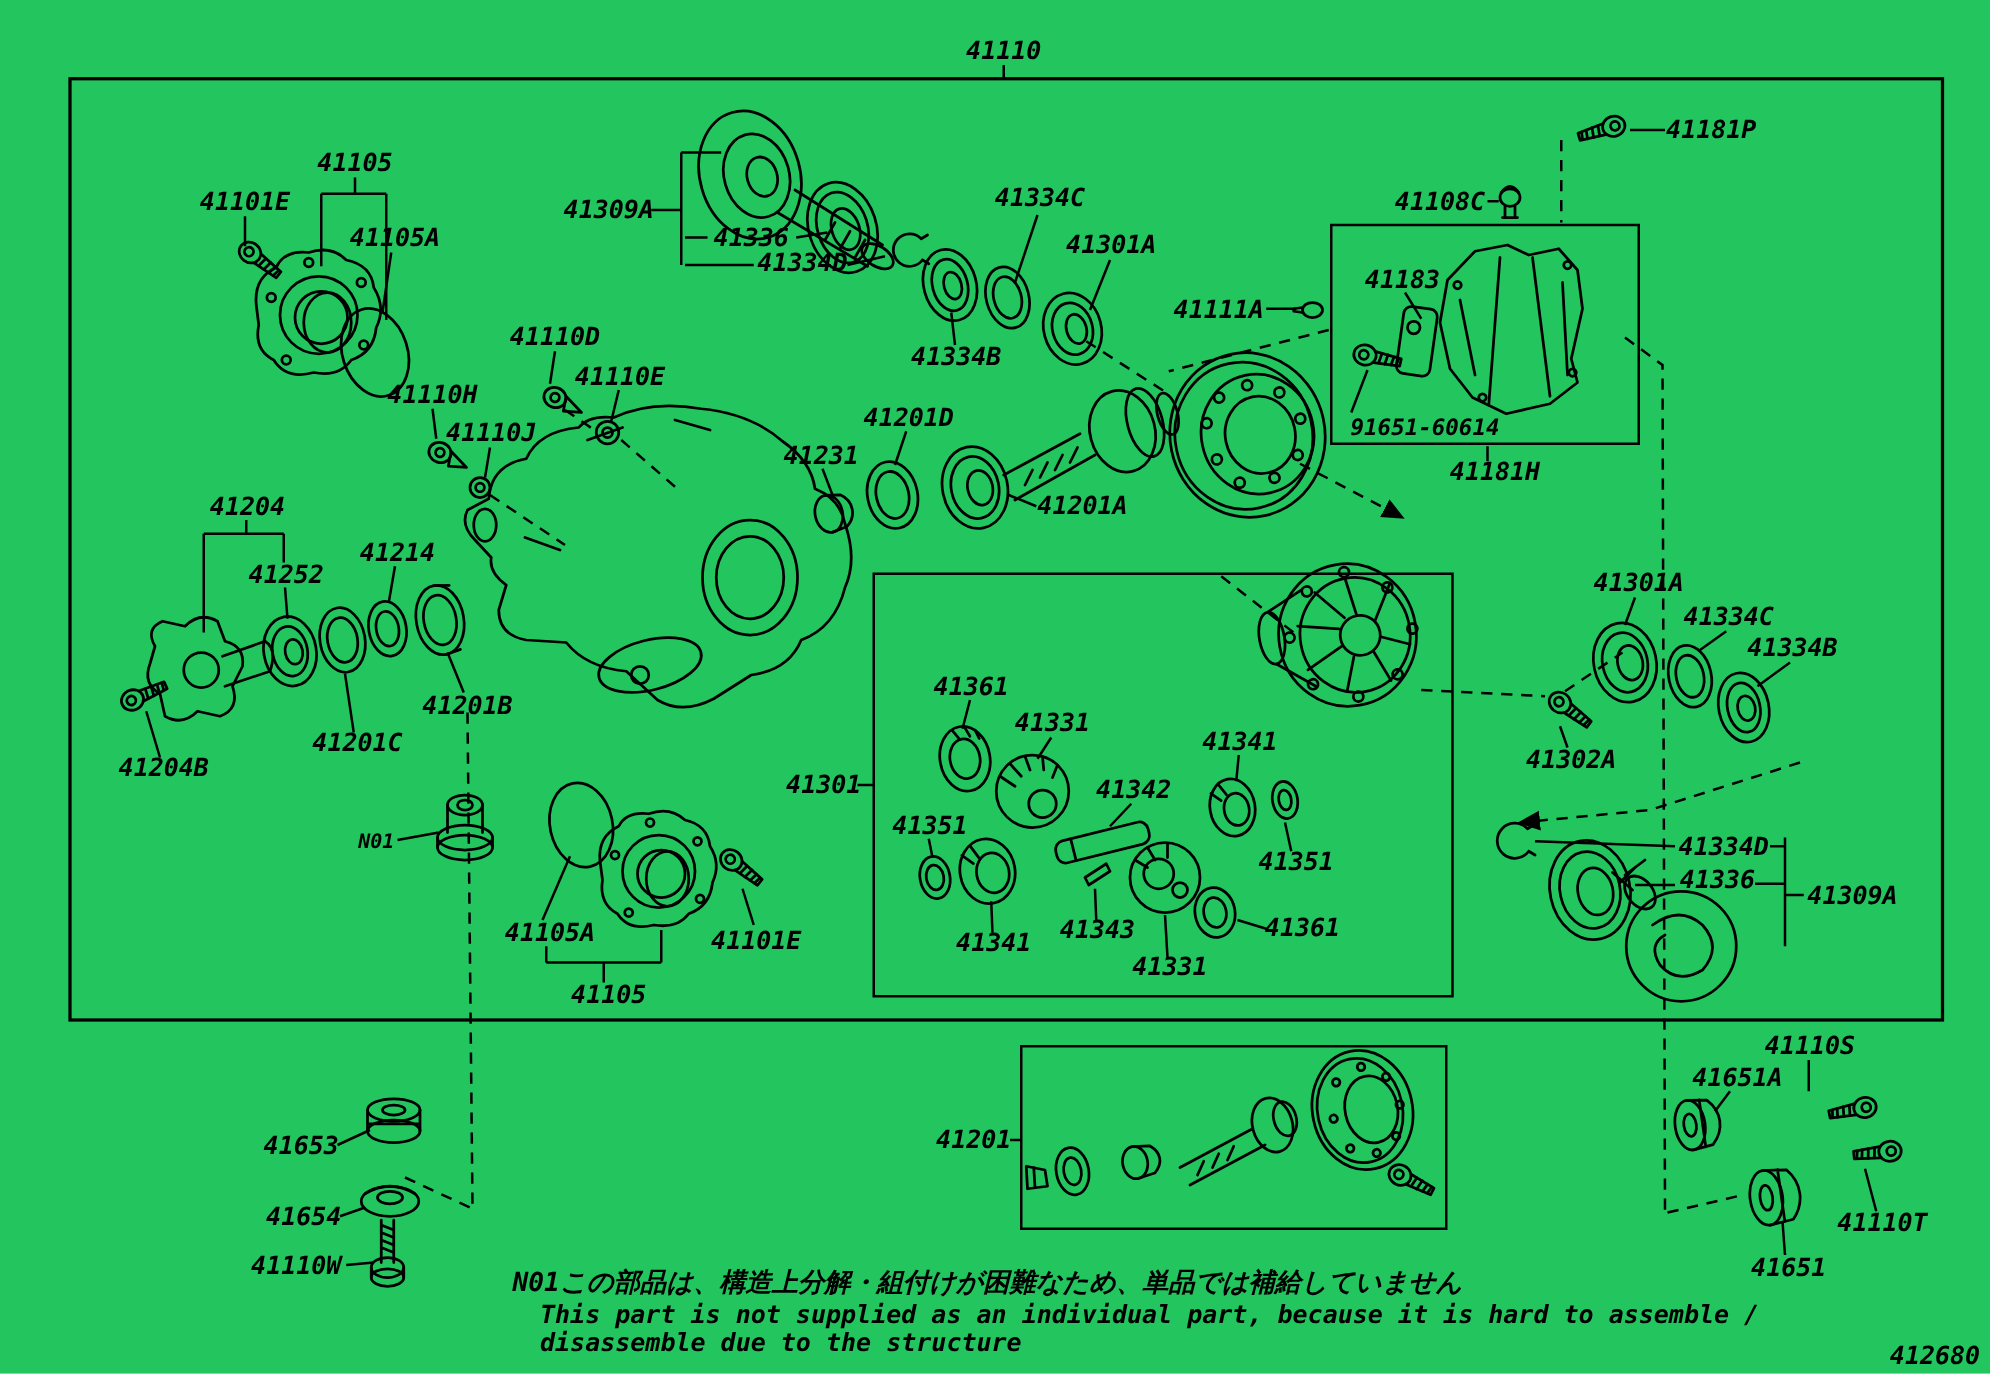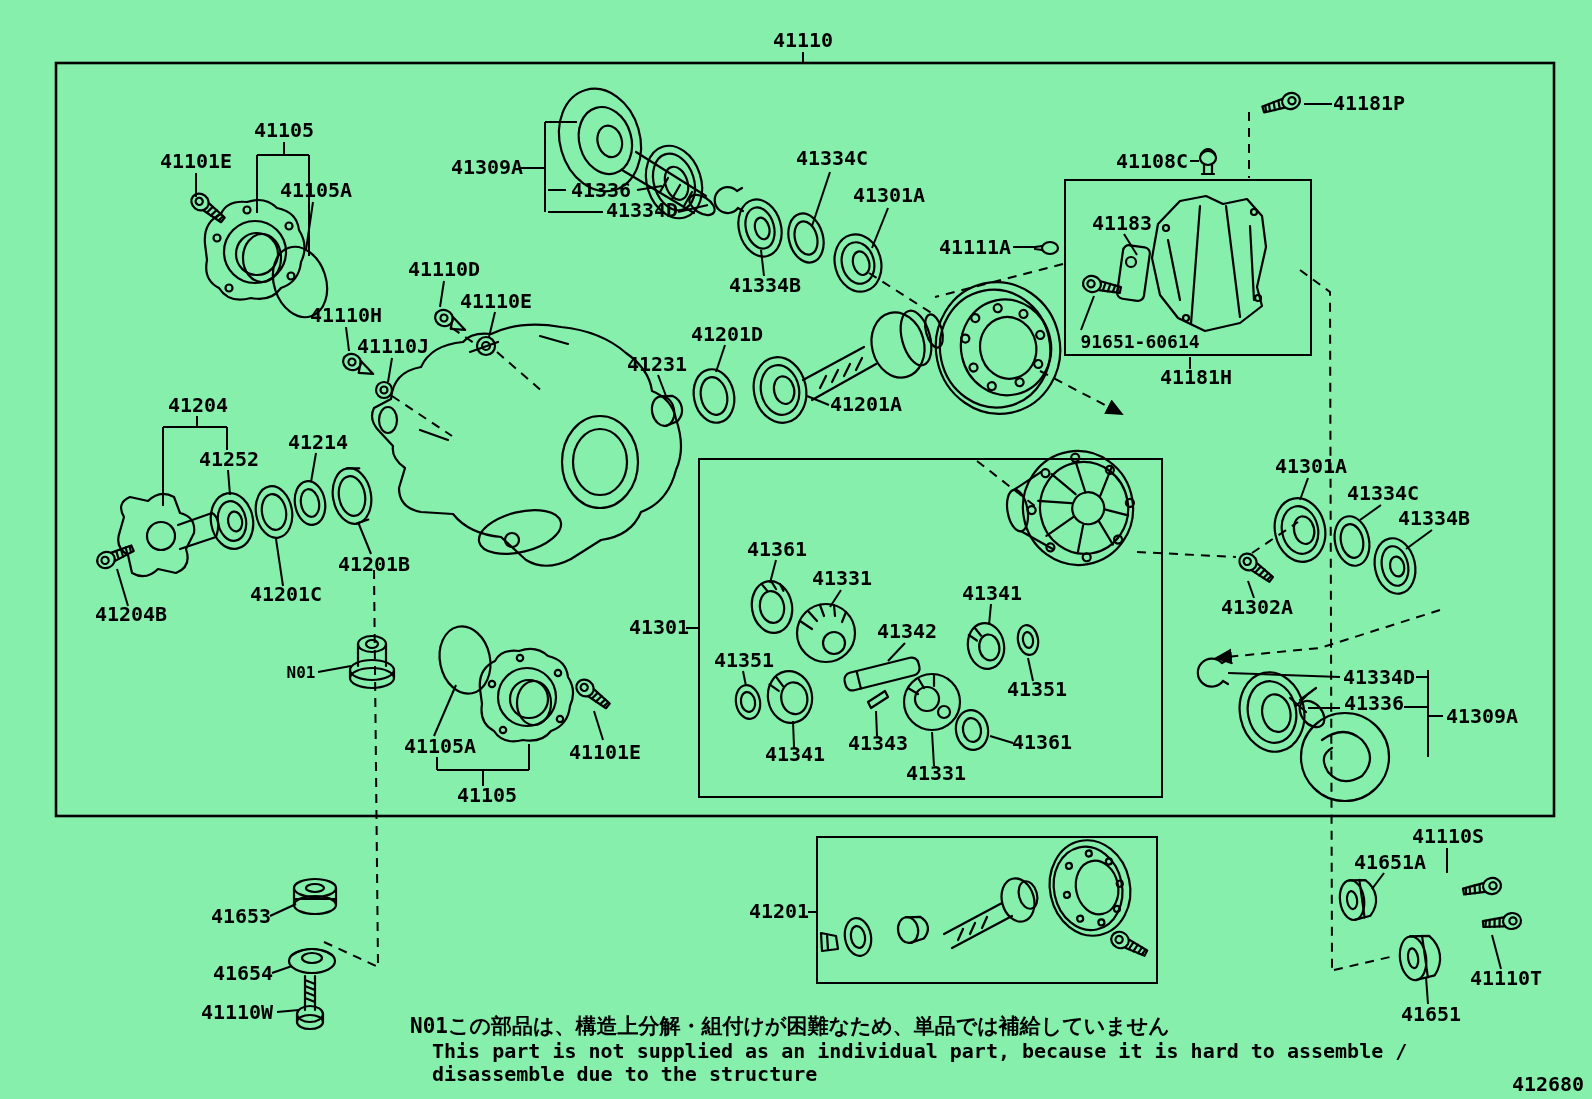--- a/index.html
+++ b/index.html
@@ -1,17 +1,17 @@
 <!DOCTYPE html>
 <html><head>
 <meta charset="utf-8">
 <style>
   html,body{margin:0;padding:0;background:#fff;}
-  #stage{position:relative;width:1592px;height:1099px;background:#86efac;overflow:hidden;
-         font-family:"DejaVu Sans Mono", monospace;}
+  #stage{position:relative;width:1592px;height:1099px;background:#22c55e;overflow:hidden;
+         font-family:"DejaVu Sans Mono", monospace;font-style:italic;}
   svg{position:absolute;left:0;top:0;}
   .plabel{font-family:"DejaVu Sans Mono", monospace;font-weight:bold;fill:#000;}
   .note{font-family:"DejaVu Sans Mono", monospace;font-weight:bold;fill:#000;}
 </style>
 </head>
 <body>
 
 <div id="stage">
 <svg id="art" width="1592" height="1099" viewBox="0 0 1592 1099">
   <defs>

